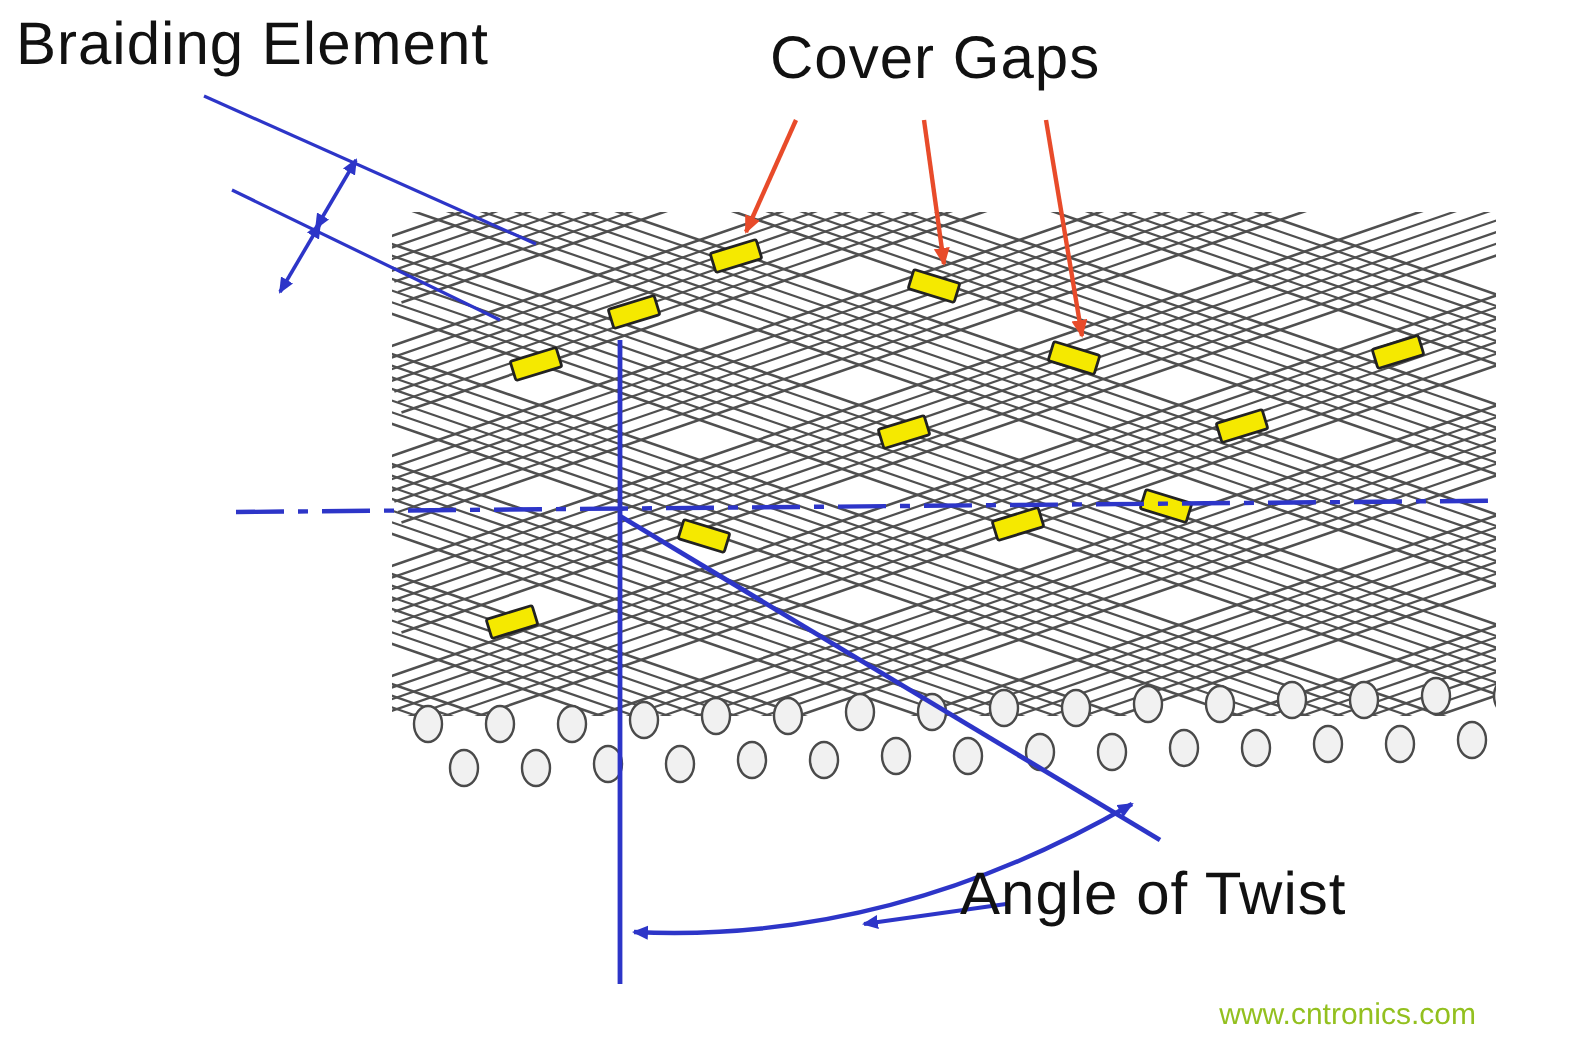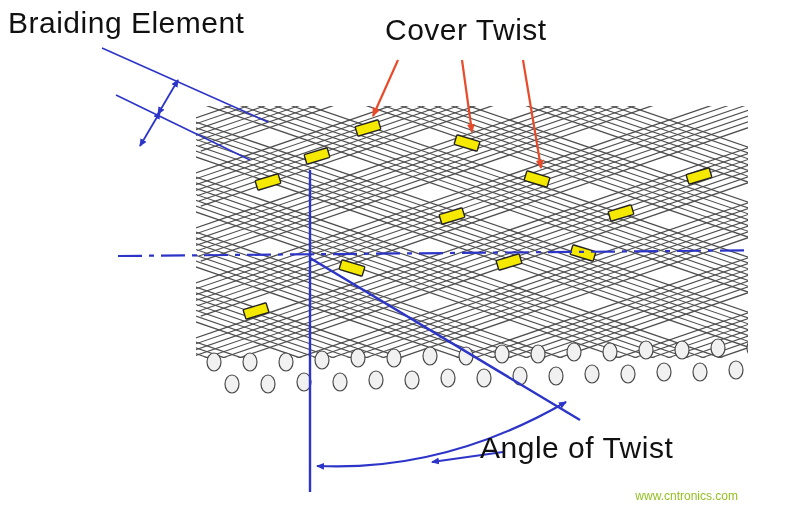--- a/index.html
+++ b/index.html
@@ -17,22 +17,22 @@
     font-size:30px;
     font-weight:500;
     letter-spacing:0.5px;
     white-space:nowrap;
   }
   #braiding-element-label{left:8px;top:6px;}
   #cover-gaps-label{left:385px;top:13px;}
   #angle-of-twist-label{left:480px;top:431px;}
   #watermark{
     position:absolute;
-    right:10px;bottom:18px;
-    font-size:12px;
+    right:10px;bottom:5px;
+    font-size:15px;
     color:#93c01f;
   }
   svg{position:absolute;left:0;top:0;}
 </style>
 </head>
 <body>
 
 <div id="stage">
 
   <svg width="792" height="521" viewBox="0 0 792 521">
@@ -152,18 +152,18 @@
     <g>
       <line x1="310" y1="170" x2="310" y2="492" stroke="#2d35c8" stroke-width="2.4"></line>
       <line x1="310" y1="258" x2="580" y2="420" stroke="#2d35c8" stroke-width="2.4"></line>
       <path d="M 317,466 Q 445,472 566,402" fill="none" stroke="#2d35c8" stroke-width="2.2" marker-start="url(#arrBs)" marker-end="url(#arrB)"></path>
       <line x1="503" y1="452" x2="432" y2="462" stroke="#2d35c8" stroke-width="2" marker-end="url(#arrB)"></line>
     </g>
   </svg>
 
   <div class="diagram-label" id="braiding-element-label">Braiding Element</div>
 
-  <div class="diagram-label" id="cover-gaps-label">Cover Twist</div>
+  <div class="diagram-label" id="cover-gaps-label">Cover Gaps</div>
 
   <div class="diagram-label" id="angle-of-twist-label">Angle of Twist</div>
 
   <div id="watermark">www.cntronics.com</div>
 </div>
 
 </body></html>

